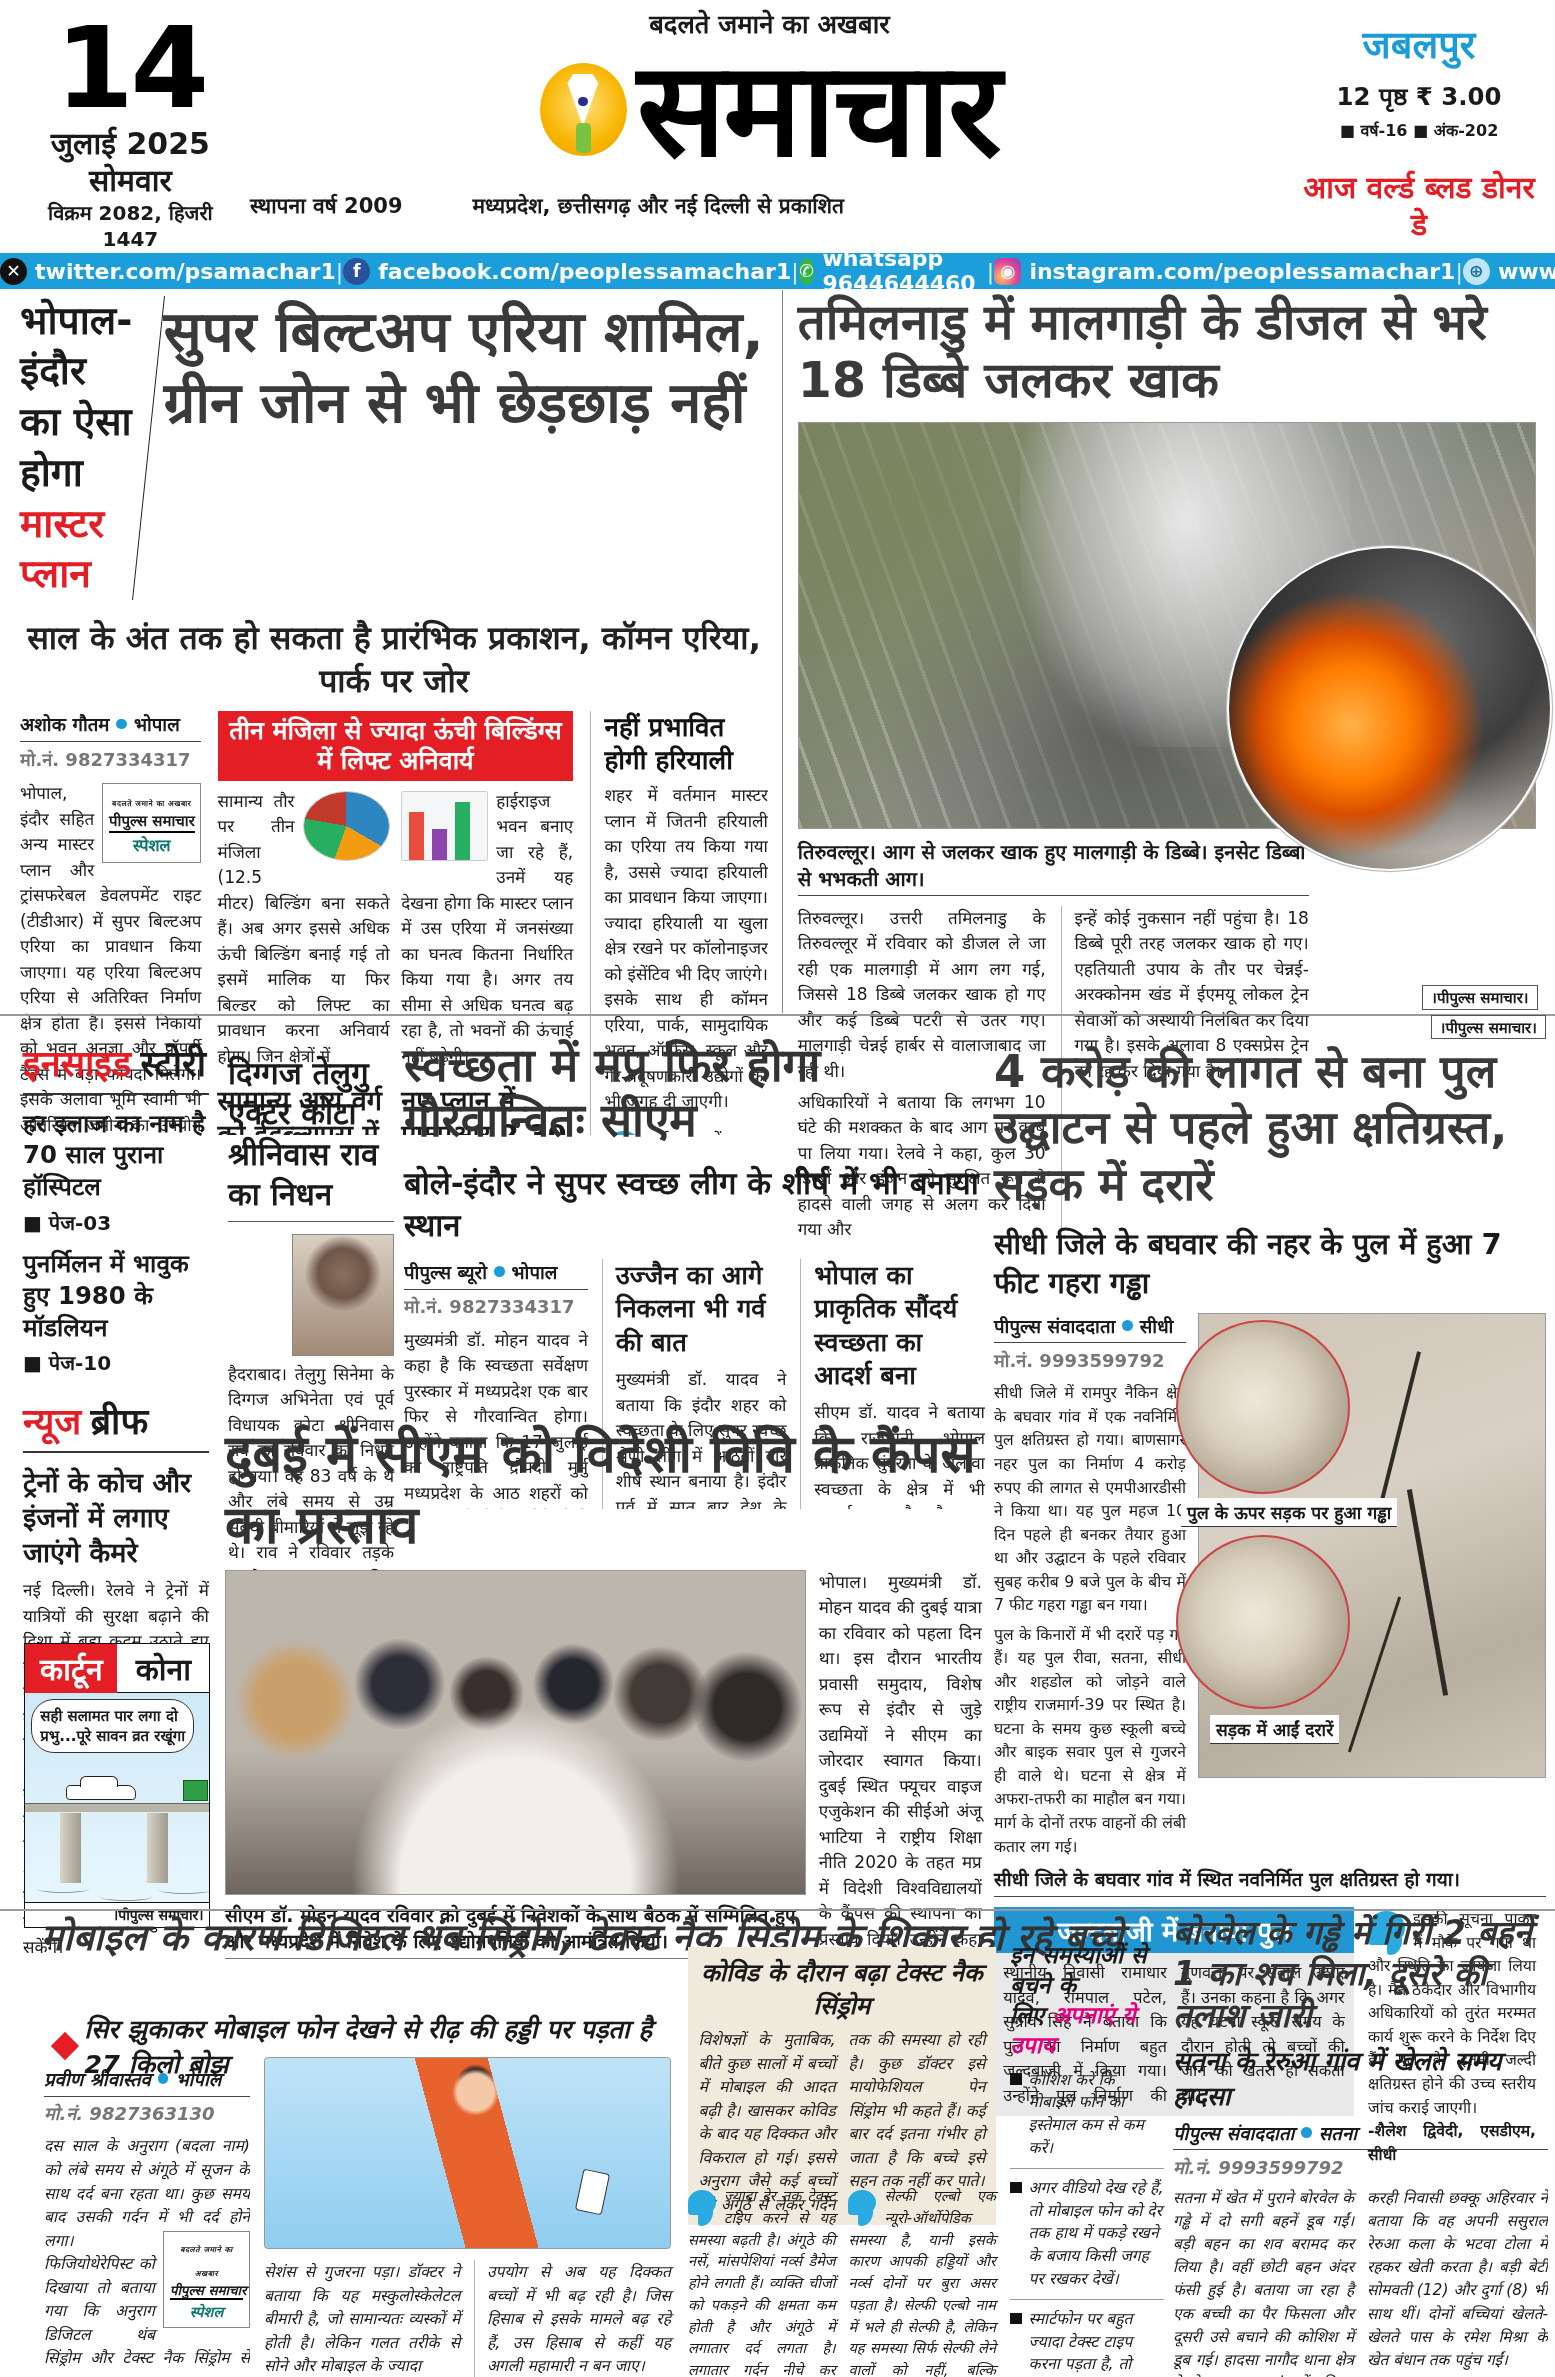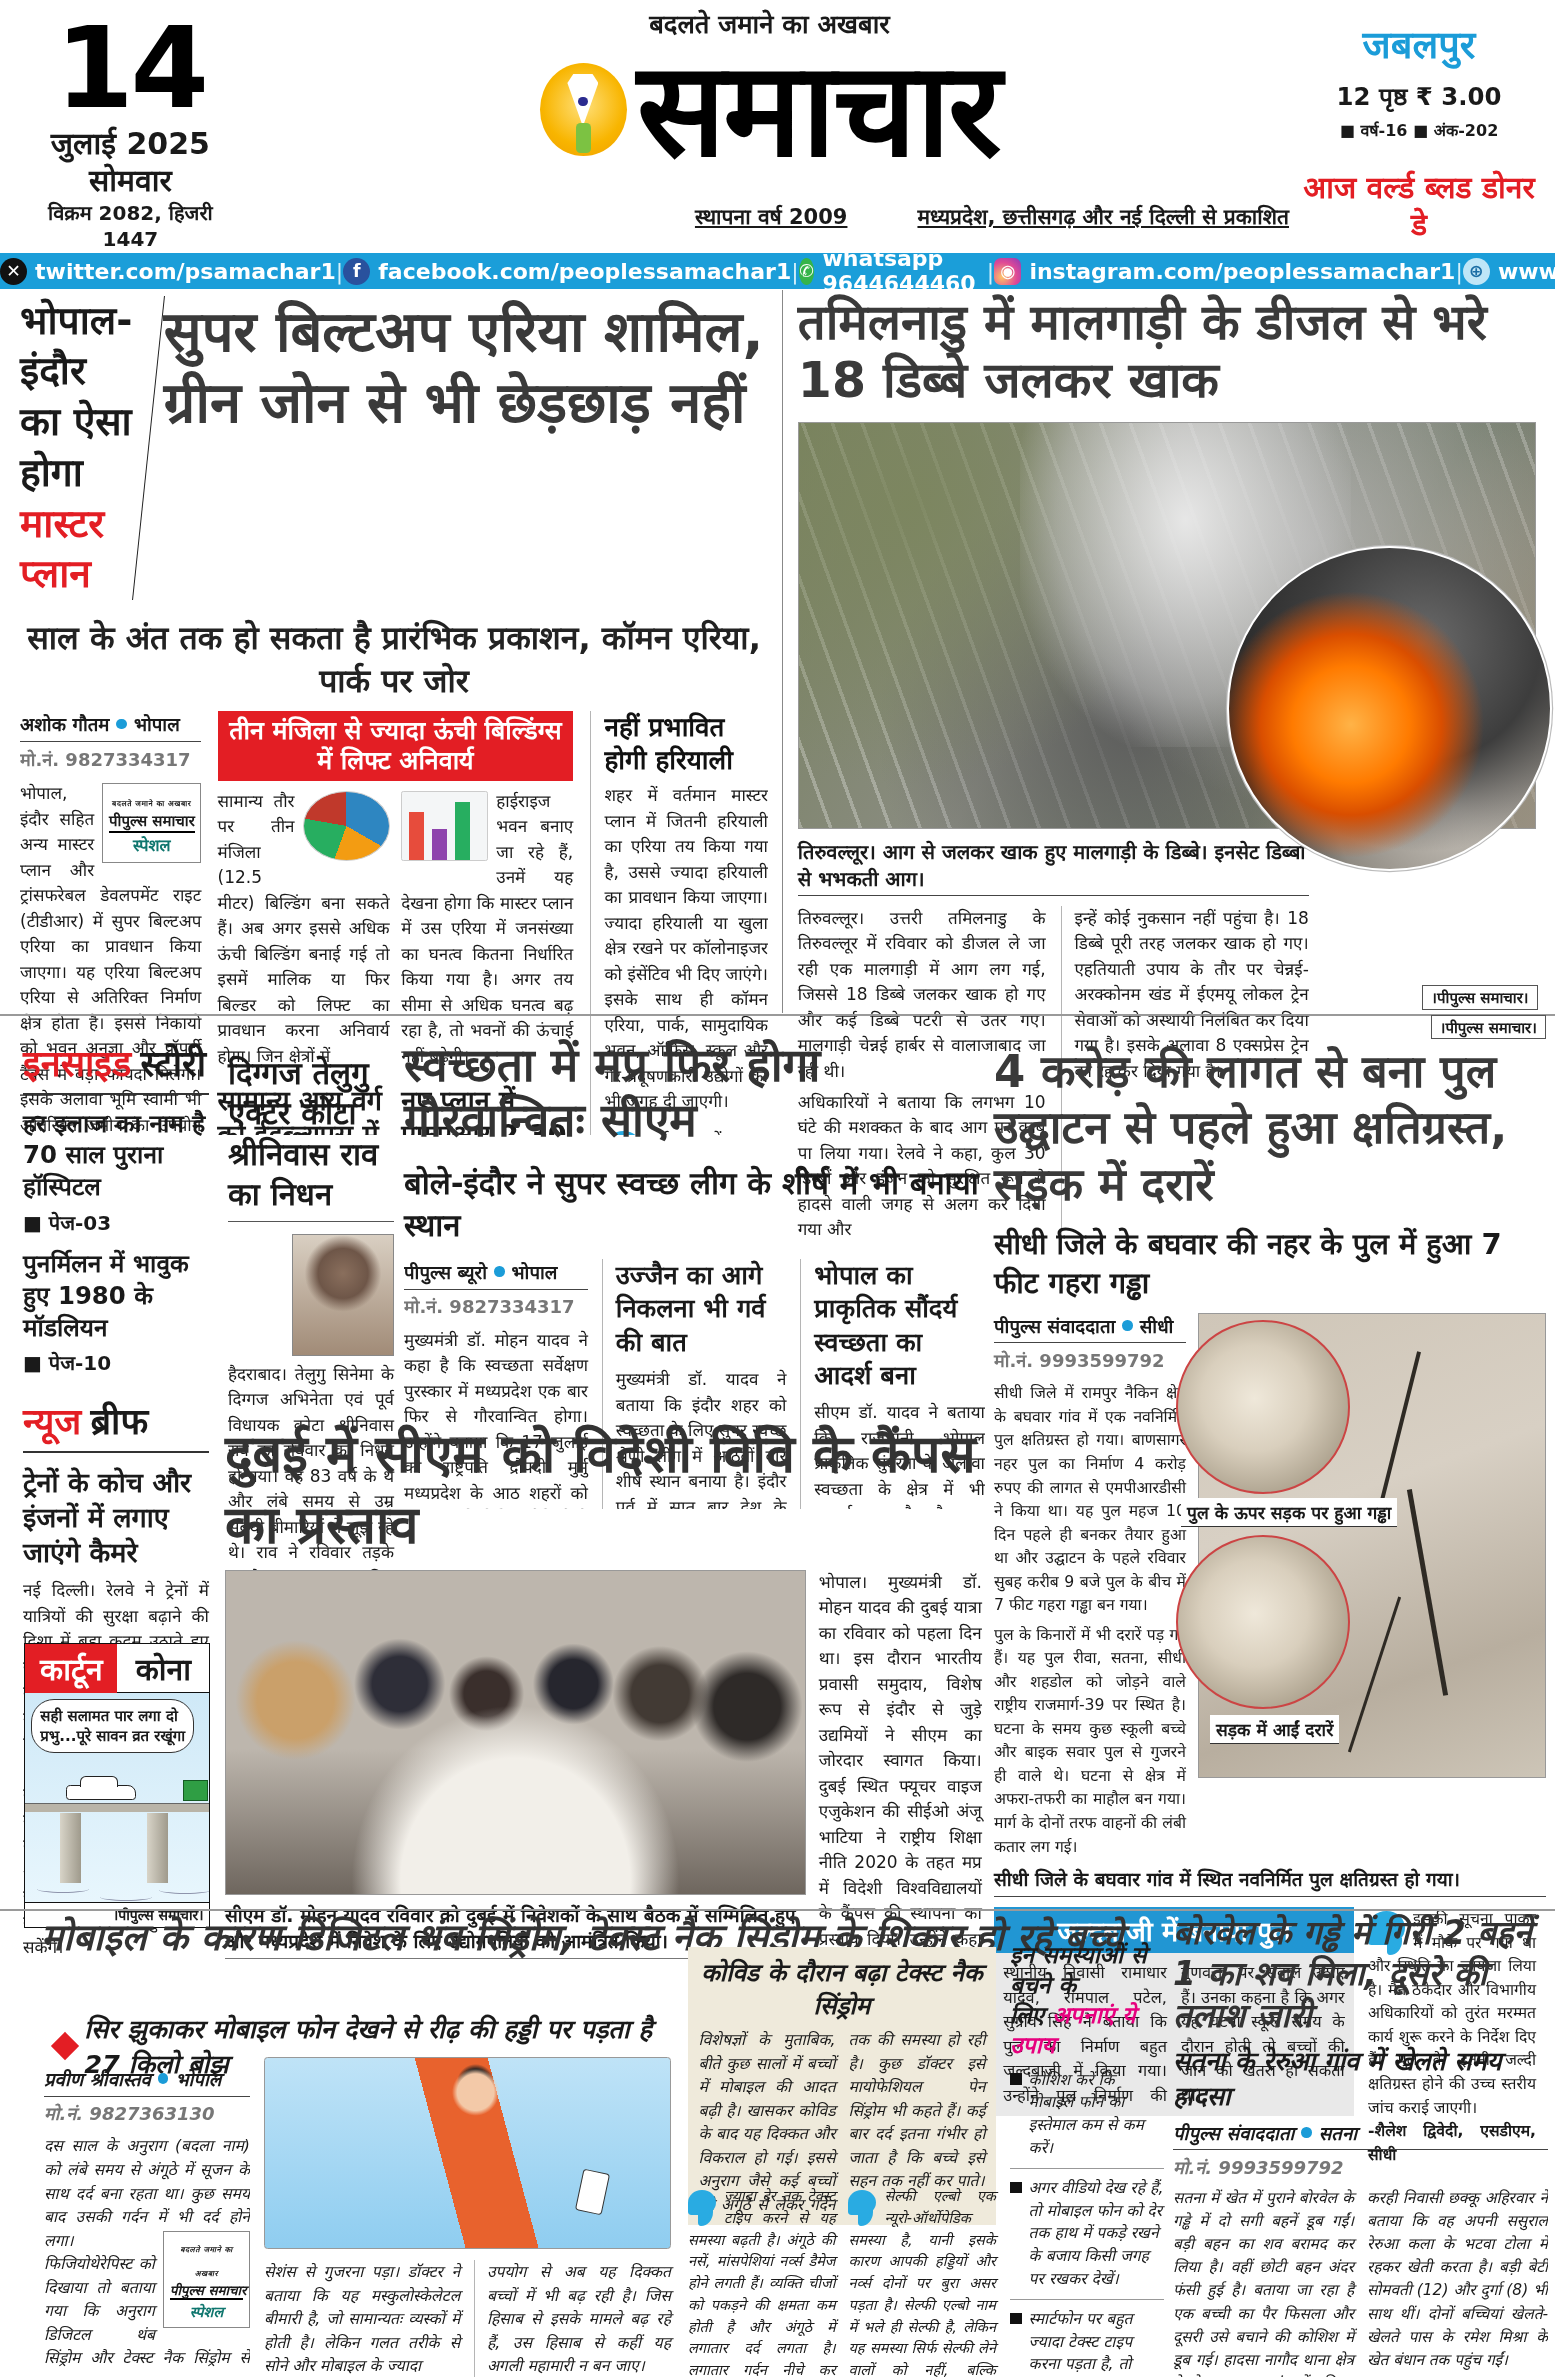--- a/index.html
+++ b/index.html
@@ -12,21 +12,21 @@
   .date-day { font-size:113px; line-height:1; font-weight:900; color:#000000; letter-spacing:-3.5px; }
   .date-line { font-size:30px; font-weight:800; line-height:1.25; }
   .date-small { font-size:20px; font-weight:800; line-height:1.3; }
   .mast-center { position:absolute; left:250px; top:5.8px; width:1039px; text-align:center; }
   .tagline { font-size:25.6px; font-weight:800; }
   .mast-title { font-size:131px; line-height:1.05; font-weight:900; letter-spacing:-2.3px; white-space:nowrap; display:flex; align-items:center; justify-content:center; gap:10.5px; color:#000; }
   .nib { position:relative; width:87px; height:93px; background:radial-gradient(circle at 50% 45%, #ffe07a 0%, #f8b500 60%, #ef9d00 100%); border-radius:50%; flex:0 0 auto; }
   .nib-point { position:absolute; left:50%; top:10.5px; width:31px; height:53px; margin-left:-15.7px; background:#fff; clip-path:polygon(50% 100%, 0 18%, 20% 0, 80% 0, 100% 18%); }
   .nib-dot { position:absolute; left:50%; top:34px; width:9.3px; height:9.3px; margin-left:-4.6px; border-radius:50%; background:#2b2b8f; }
   .nib-stem { position:absolute; left:50%; bottom:3.5px; width:15px; height:30px; margin-left:-7.5px; background:#7cc242; border-radius:4.6px; }
-  .mast-sub { display:flex; justify-content:flex-end; gap:70px; margin-top:24px; font-size:21px; font-weight:800;text-decoration:underline; }
+  .mast-sub { display:flex; justify-content:flex-start; gap:70px; margin-top:13px; font-size:21px; font-weight:800; }
   .edition-block { position:absolute; right:20px; top:17.4px; width:232px; text-align:center; }
   .edition { font-size:38px; font-weight:900; color:#1b9cd8; }
   .pages { font-size:24.4px; font-weight:800; margin-top:9.3px; }
   .vol { font-size:16px; font-weight:800; margin-top:7px; }
   .blood-note { font-size:30px; font-weight:900; color:#e31e24; line-height:1.25; margin-top:28px; }
   .social-bar { position:absolute; left:0; top:253px; width:1555px; height:36px; background:#1b9ed9; display:flex; align-items:center; justify-content:space-evenly; color:#fff; font-size:22px; font-weight:800; }
   .social-item { display:flex; align-items:center; gap:8.1px; }
   .sicon { display:inline-flex; align-items:center; justify-content:center; width:27px; height:27px; border-radius:50%; font-size:17.4px; font-weight:900; background:#111; color:#fff; }
   .sicon.fb { background:#29519d; }
   .sicon.wa { background:#35b44a; }

